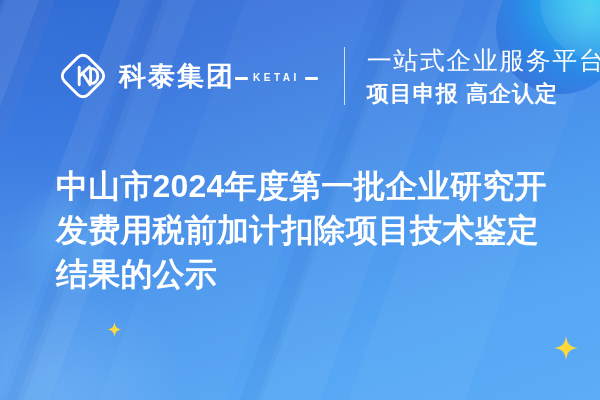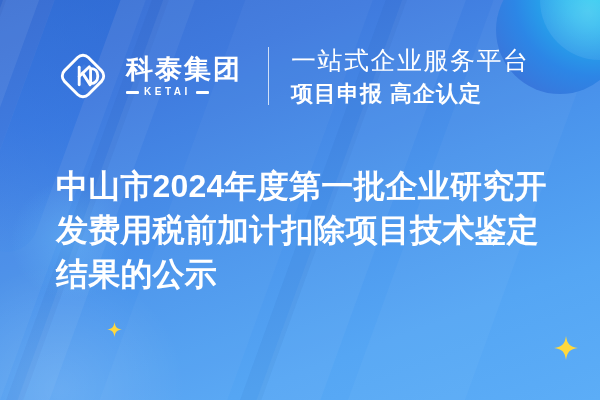--- a/index.html
+++ b/index.html
@@ -121,24 +121,23 @@
     height: 64px;
   }
 
   .logo-mark {
     width: 54px;
     height: 54px;
     flex: 0 0 auto;
   }
 
   .logo-words {
-    margin-left: 16px;
-    display: flex;
-    flex-direction: column;
-    align-items: flex-start;
+    margin-left: 9px;
+    display: flex;
+    align-items: center;
     justify-content: center;
   }
   .logo-cn {
     font-size: 27px;
     font-weight: 700;
     color: #ffffff;
     letter-spacing: 2px;
     line-height: 1.05;
     white-space: nowrap;
   }

